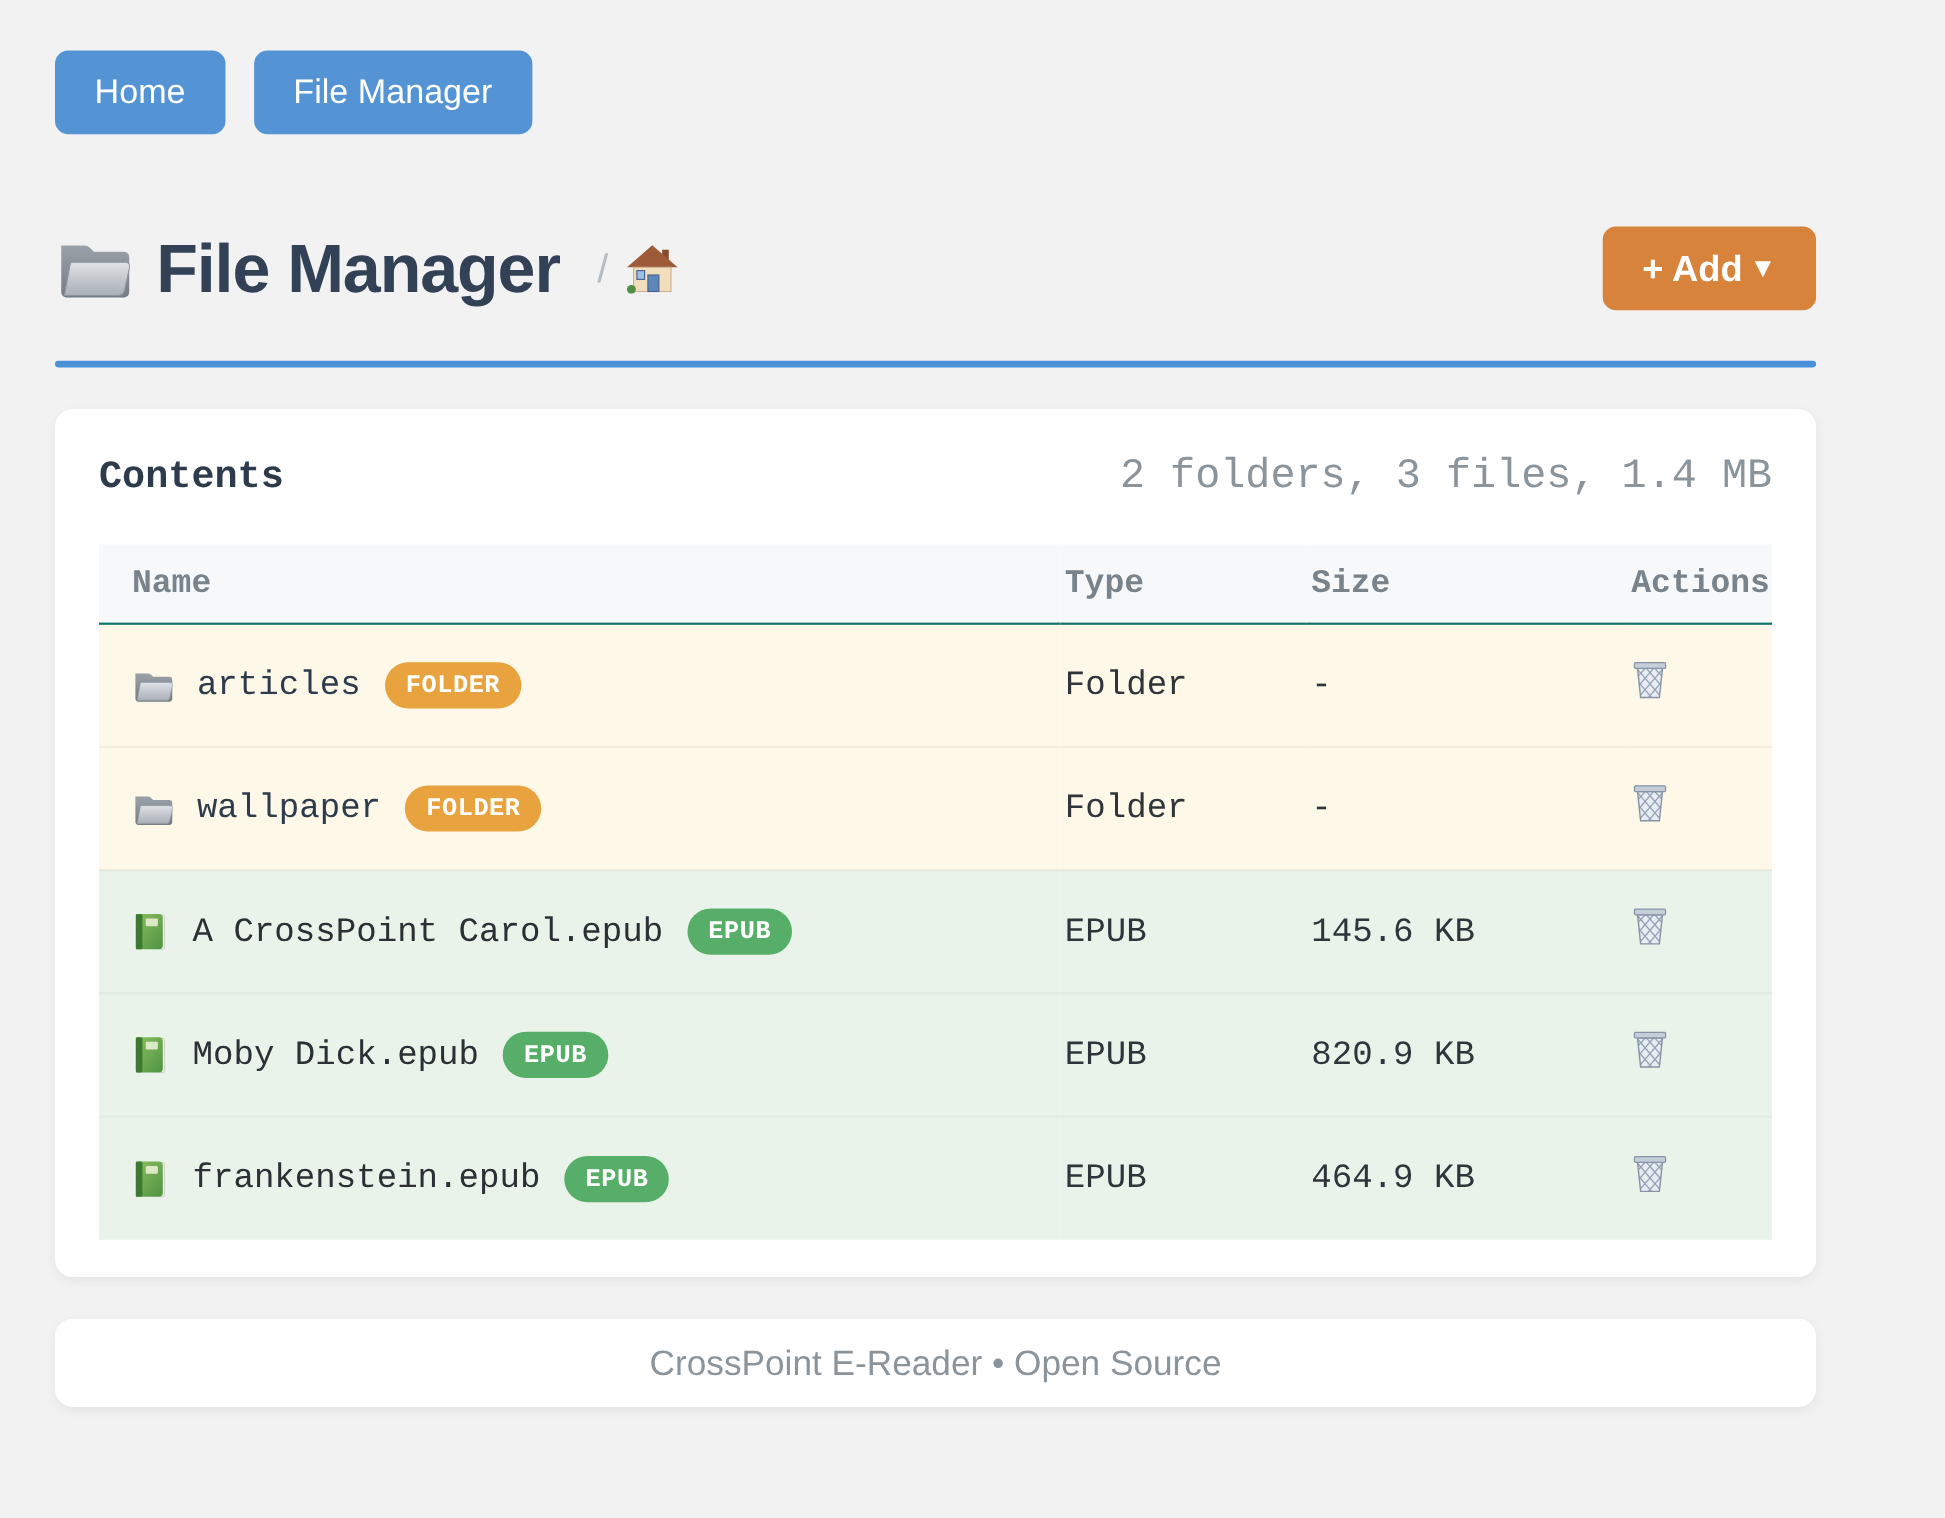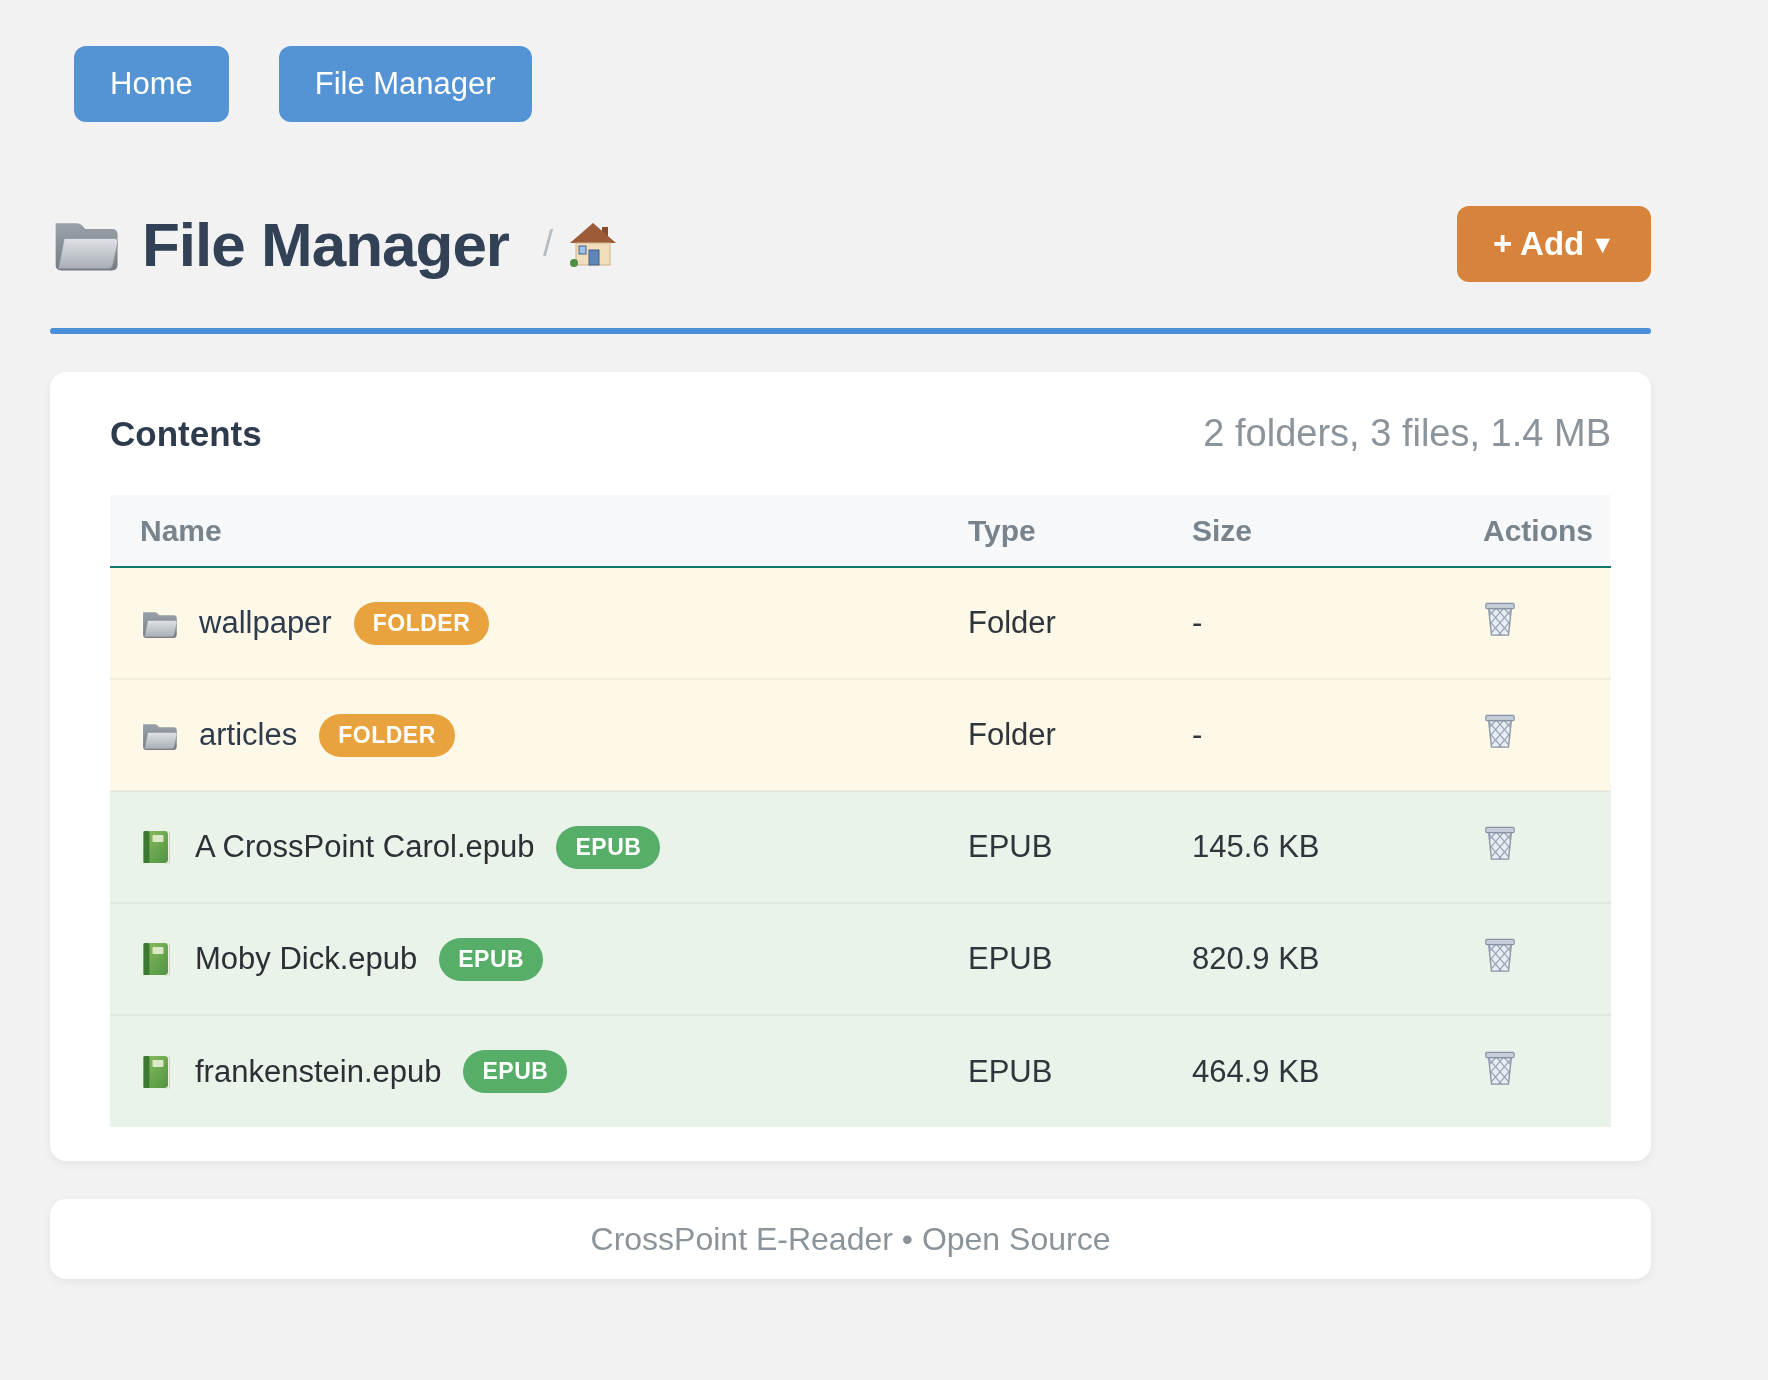--- a/index.html
+++ b/index.html
@@ -10,21 +10,21 @@
     overflow: hidden;
   }
   .page { width: 1601px; margin-left: 50px; padding-top: 46px; }
 
   
   .nav-buttons { display: flex; gap: 26px; }
   .btn-nav {
     background: var(--primary_blue, #5494d4);
     color: #fff; border: none; border-radius: 12px;
     height: 76px; padding: 0 36px; font-size: 31px;
-    font-family: inherit; cursor: pointer; display: flex; align-items: center; margin-left: 24px;
+    font-family: inherit; cursor: pointer; display: flex; align-items: center;
   }
 
   
   .header-row { display: flex; align-items: center; justify-content: space-between; margin-top: 84px; }
   .title-group { display: flex; align-items: center; }
   .title-icon { width: 68px; height: 58px; margin-right: 24px; flex: none; }
   h1.page-title { font-size: 62px; font-weight: bold; color: var(--title_color, #334156); letter-spacing: -1px; }
   .breadcrumb { display: flex; align-items: center; margin-left: 34px; }
   .crumb-sep { font-size: 36px; color: #b6bcc3; margin-right: 16px; }
   .crumb-home { width: 48px; height: 45px; cursor: pointer; }
@@ -34,21 +34,21 @@
     color: #fff; border: none; border-radius: 12px;
     height: 76px; padding: 0 36px; font-size: 33px; font-weight: bold;
     font-family: inherit; cursor: pointer; display: flex; align-items: center; gap: 6px;
   }
   .btn-add .caret { font-size: 25px; line-height: 1; }
 
   .rule { height: 6px; border-radius: 3px; background: var(--rule_blue, #4a90d9); margin-top: 46px; }
 
   
   .card { background: #fff; border-radius: 16px; box-shadow: 0 3px 10px rgba(0,0,0,0.06); }
-  .card-main { margin-top: 38px; padding: 40px 40px 34px 60px; }
+  .card-main { margin-top: 38px; padding: 40px 40px 34px 40px; font-family: Liberation Mono, monospace; }
   .card-head { display: flex; justify-content: space-between; align-items: baseline; }
   .card-title { font-size: 35px; font-weight: bold; color: var(--heading_color, #2e3b4d); }
   .card-summary { font-size: 38px; color: var(--muted_text, #8b949b); }
 
   
   table.file-table { width: 100%; border-collapse: collapse; table-layout: fixed; margin-top: 40px; }
   col.c-name { width: auto; }
   col.c-type { width: 224px; }
   col.c-size { width: 291px; }
   col.c-actions { width: 132px; }
@@ -192,42 +192,42 @@
         </tr>
       </thead>
       <tbody>
           <tr class="row row-folder">
     <td class="cell-name">
       <span class="name-wrap">
         <svg class="row-icon" viewBox="0 0 72 60">
                   <use href="#folder-shape"></use>
                 </svg>
 
-        <a class="item-name">wallpaper</a>
+        <a class="item-name">articles</a>
         <span class="badge badge-folder">FOLDER</span>
       </span>
     </td>
     <td class="cell-type">Folder</td>
     <td class="cell-size">-</td>
     <td class="cell-actions">
       <button class="trash-btn">
         <svg viewBox="0 0 36 40">
           <use href="#bin-shape"></use>
         </svg>
       </button>
     </td>
   </tr>
           <tr class="row row-folder">
     <td class="cell-name">
       <span class="name-wrap">
         <svg class="row-icon" viewBox="0 0 72 60">
                   <use href="#folder-shape"></use>
                 </svg>
 
-        <a class="item-name">articles</a>
+        <a class="item-name">wallpaper</a>
         <span class="badge badge-folder">FOLDER</span>
       </span>
     </td>
     <td class="cell-type">Folder</td>
     <td class="cell-size">-</td>
     <td class="cell-actions">
       <button class="trash-btn">
         <svg viewBox="0 0 36 40">
           <use href="#bin-shape"></use>
         </svg>

